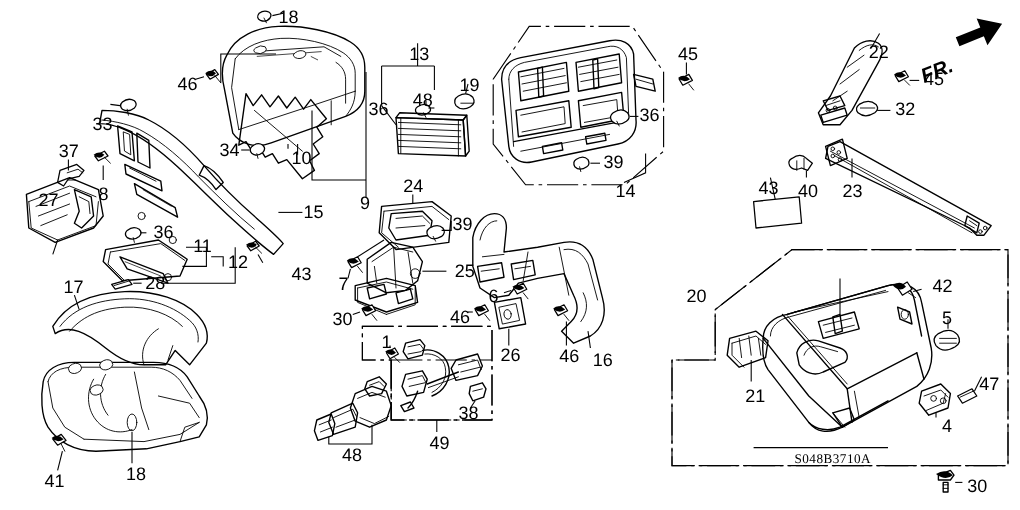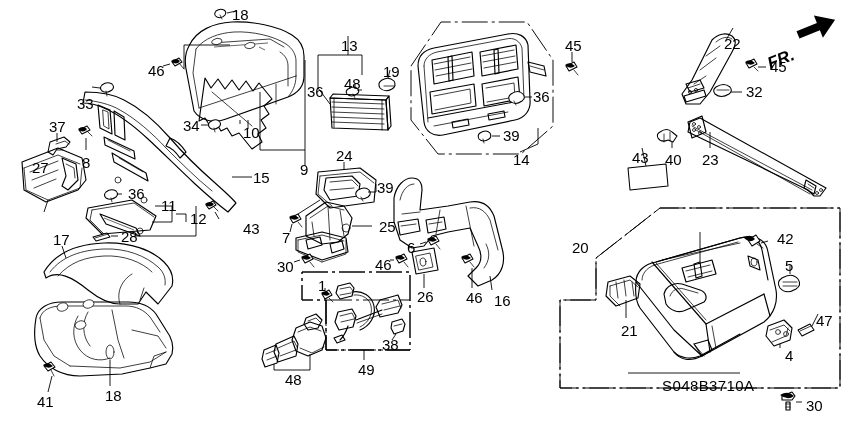--- a/index.html
+++ b/index.html
@@ -16,22 +16,22 @@
     font-family:"Liberation Sans", sans-serif;
     font-size:15px;
     font-weight:400;
     color:#000;
     line-height:1;
     white-space:nowrap;
     letter-spacing:0px;
   }
   .code{
     position:absolute;
-    font-family:Liberation Sans, sans-serif;
-    font-size:15px;
+    font-family:Liberation Serif, serif;
+    font-size:11px;
     color:#000;
     letter-spacing:.4px;
     white-space:nowrap;
   }
   .fr{
     position:absolute;
     font-family:"Liberation Sans", sans-serif;
     font-size:17px;
     font-weight:bold;
     font-style:italic;

